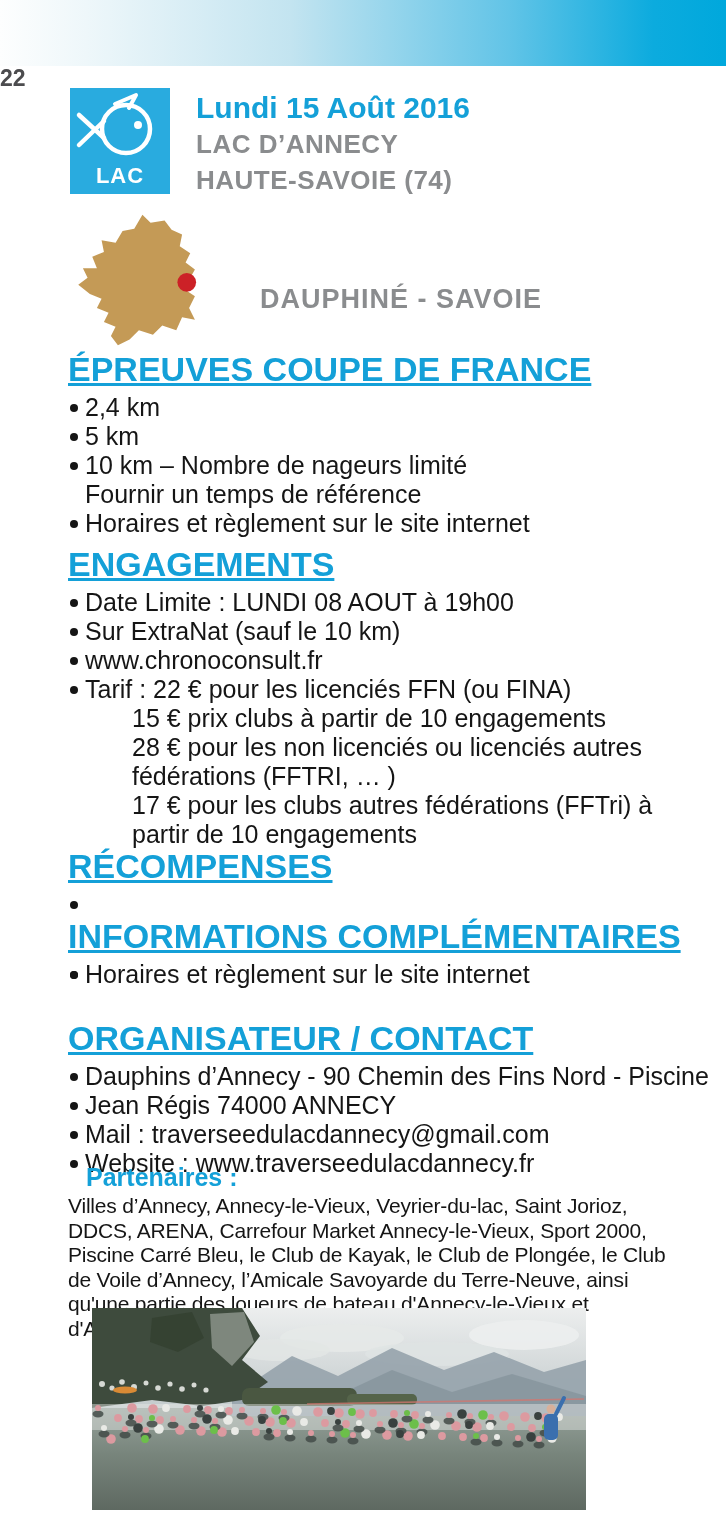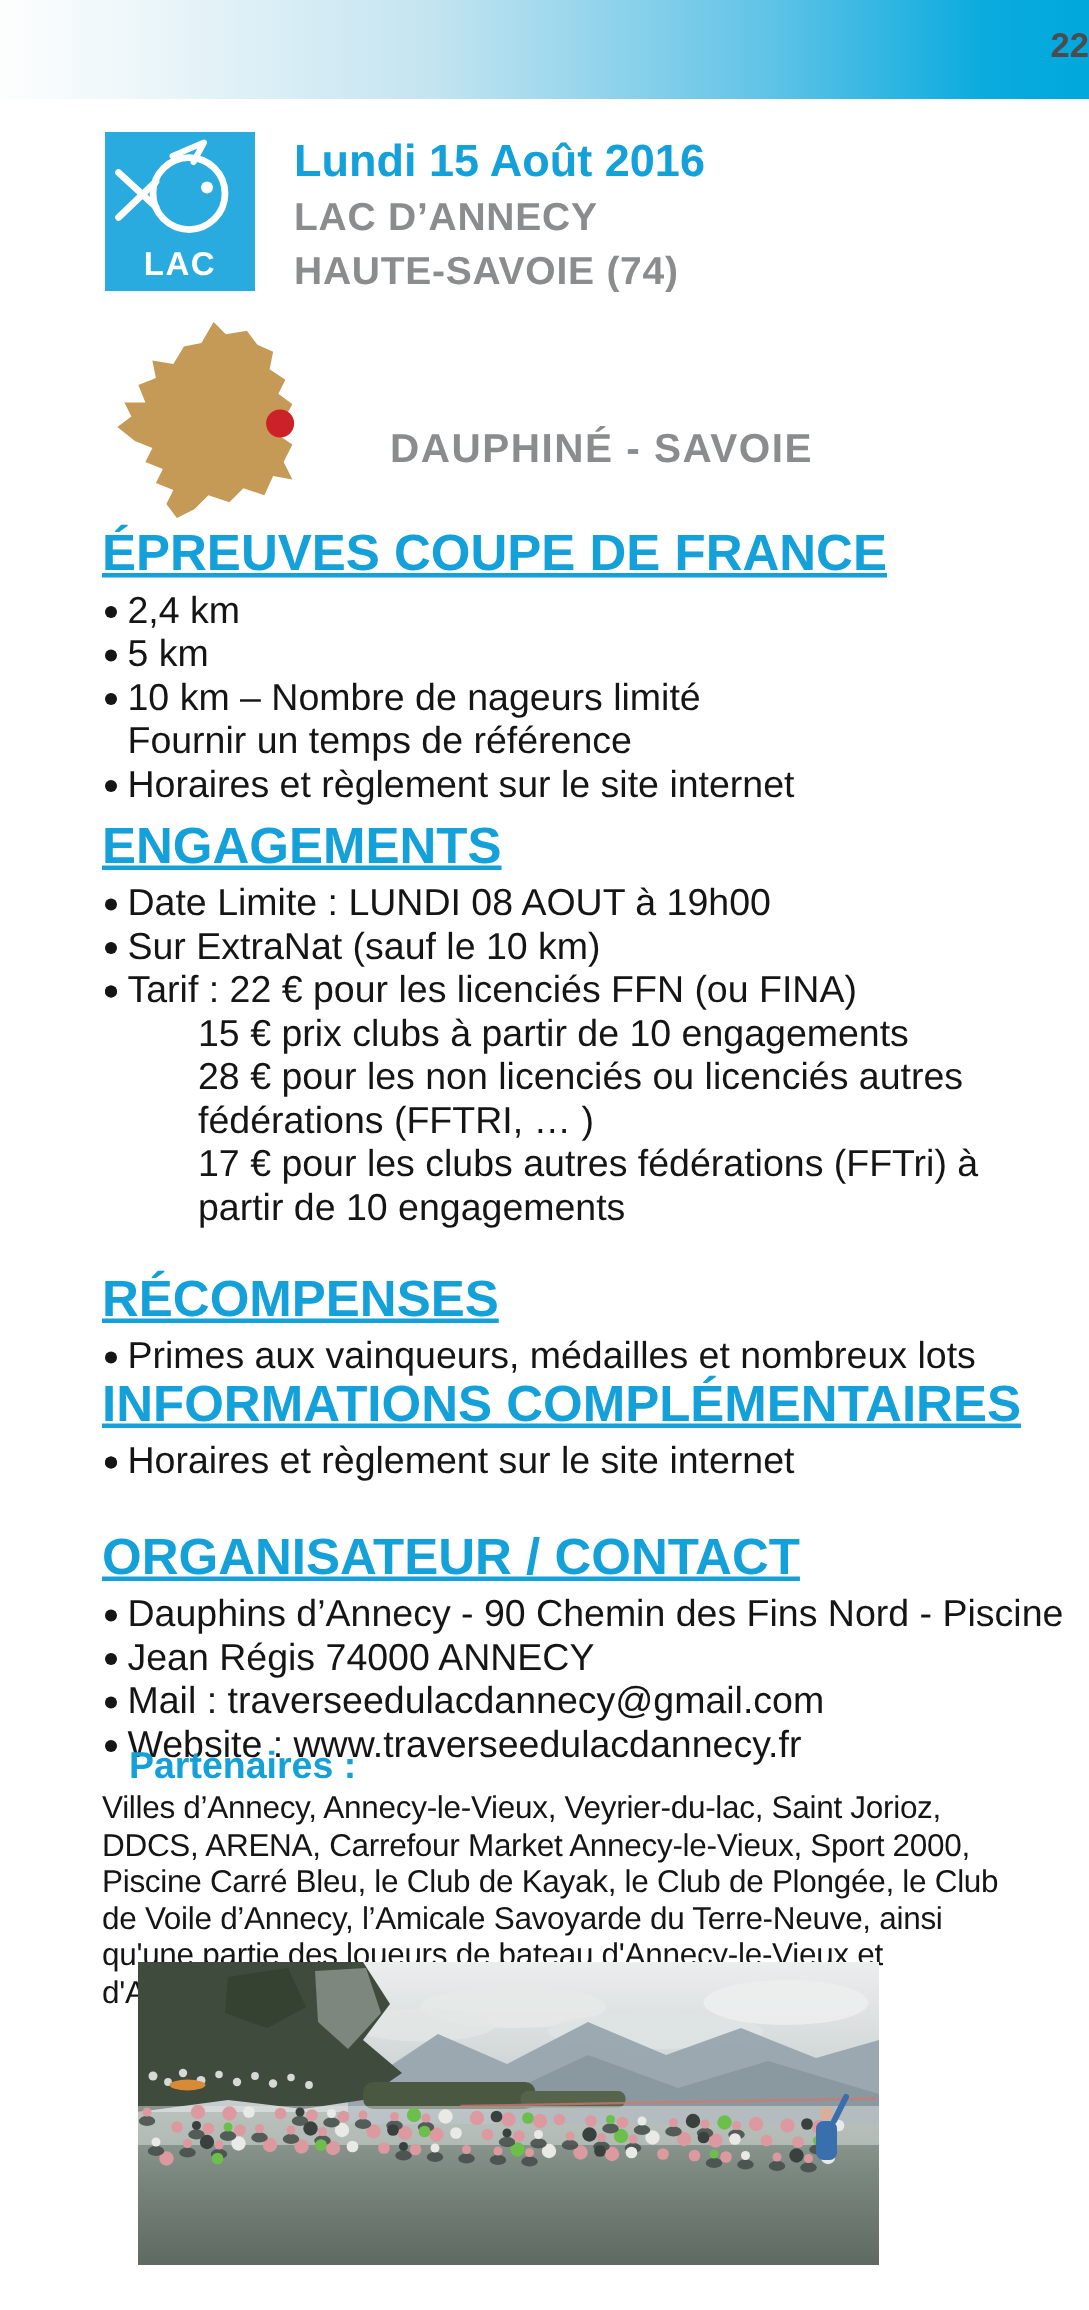--- a/index.html
+++ b/index.html
@@ -11,21 +11,21 @@
     position:relative;width:726px;height:1540px;background:#ffffff;
     font-family:"Liberation Sans","DejaVu Sans",sans-serif;color:var(--text-black);
     overflow:hidden;
   }
   
   .topbar{
     position:absolute;left:0;top:0;width:726px;height:66px;
     background:linear-gradient(90deg,#fdfefe 0%,#eef7fa 12%,#c3e4f0 40%,#62c4e7 70%,#0cabde 90%,var(--bar-cyan) 100%);
   }
   .pagenum{
-    width:726px;text-align:right;font-weight:bold;font-size:23px;line-height:60px;color:#4c4c4e;
+    width:726px;text-align:left;font-weight:bold;font-size:23px;line-height:60px;color:#4c4c4e;margin-top:48px;
   }
   
   .header{position:absolute;left:70px;top:88px;display:flex;gap:26px;align-items:flex-start}
   .badge{width:100px;height:106px;flex:0 0 auto}
   .titles{padding-top:2px}
   .titles .date{font-size:30px;font-weight:bold;color:var(--accent);line-height:36px;white-space:nowrap}
   .titles .tline{font-size:26px;font-weight:bold;color:var(--gray);line-height:36px;letter-spacing:.5px;white-space:nowrap}
   
   .map-wrap{position:absolute;left:66px;top:210px;width:560px;height:140px}
   .map-svg{position:absolute;left:0;top:0}
@@ -103,32 +103,32 @@
   <div class="row"><span class="dot"></span><span>5 km</span></div>
   <div class="row"><span class="dot"></span><span>10 km – Nombre de nageurs limité</span></div>
   <div class="row nodot"><span>Fournir un temps de référence</span></div>
   <div class="row"><span class="dot"></span><span>Horaires et règlement sur le site internet</span></div>
 </div>
 
 <div class="sec" style="top:544px">
   <h2>ENGAGEMENTS</h2>
   <div class="row"><span class="dot"></span><span>Date Limite : LUNDI 08 AOUT à 19h00</span></div>
   <div class="row"><span class="dot"></span><span>Sur ExtraNat (sauf le 10 km)</span></div>
-  <div class="row"><span class="dot"></span></div>
+  <div class="row"><span class="dot"></span><span>www.chronoconsult.fr</span></div>
   <div class="row"><span class="dot"></span><span>Tarif : 22 € pour les licenciés FFN (ou FINA)</span></div>
   <div class="tarif-details">
     <div>15 € prix clubs à partir de 10 engagements</div>
     <div>28 € pour les non licenciés ou licenciés autres fédérations (FFTRI, … )</div>
     <div>17 € pour les clubs autres fédérations (FFTri) à partir de 10 engagements</div>
   </div>
 </div>
 
 <div class="sec" style="top:846px">
   <h2>RÉCOMPENSES</h2>
-  <div class="row"><span class="dot"></span><span>Primes aux vainqueurs, médailles et nombreux lots</span></div>
+  <div class="row"><span class="dot"></span></div>
 </div>
 
 <div class="sec" style="top:916px">
   <h2>INFORMATIONS COMPLÉMENTAIRES</h2>
   <div class="row"><span class="dot"></span></div>
   <div class="row"><span class="dot"></span><span>Horaires et règlement sur le site internet</span></div>
 </div>
 
 <div class="sec" style="top:1018px">
   <h2>ORGANISATEUR / CONTACT</h2>

